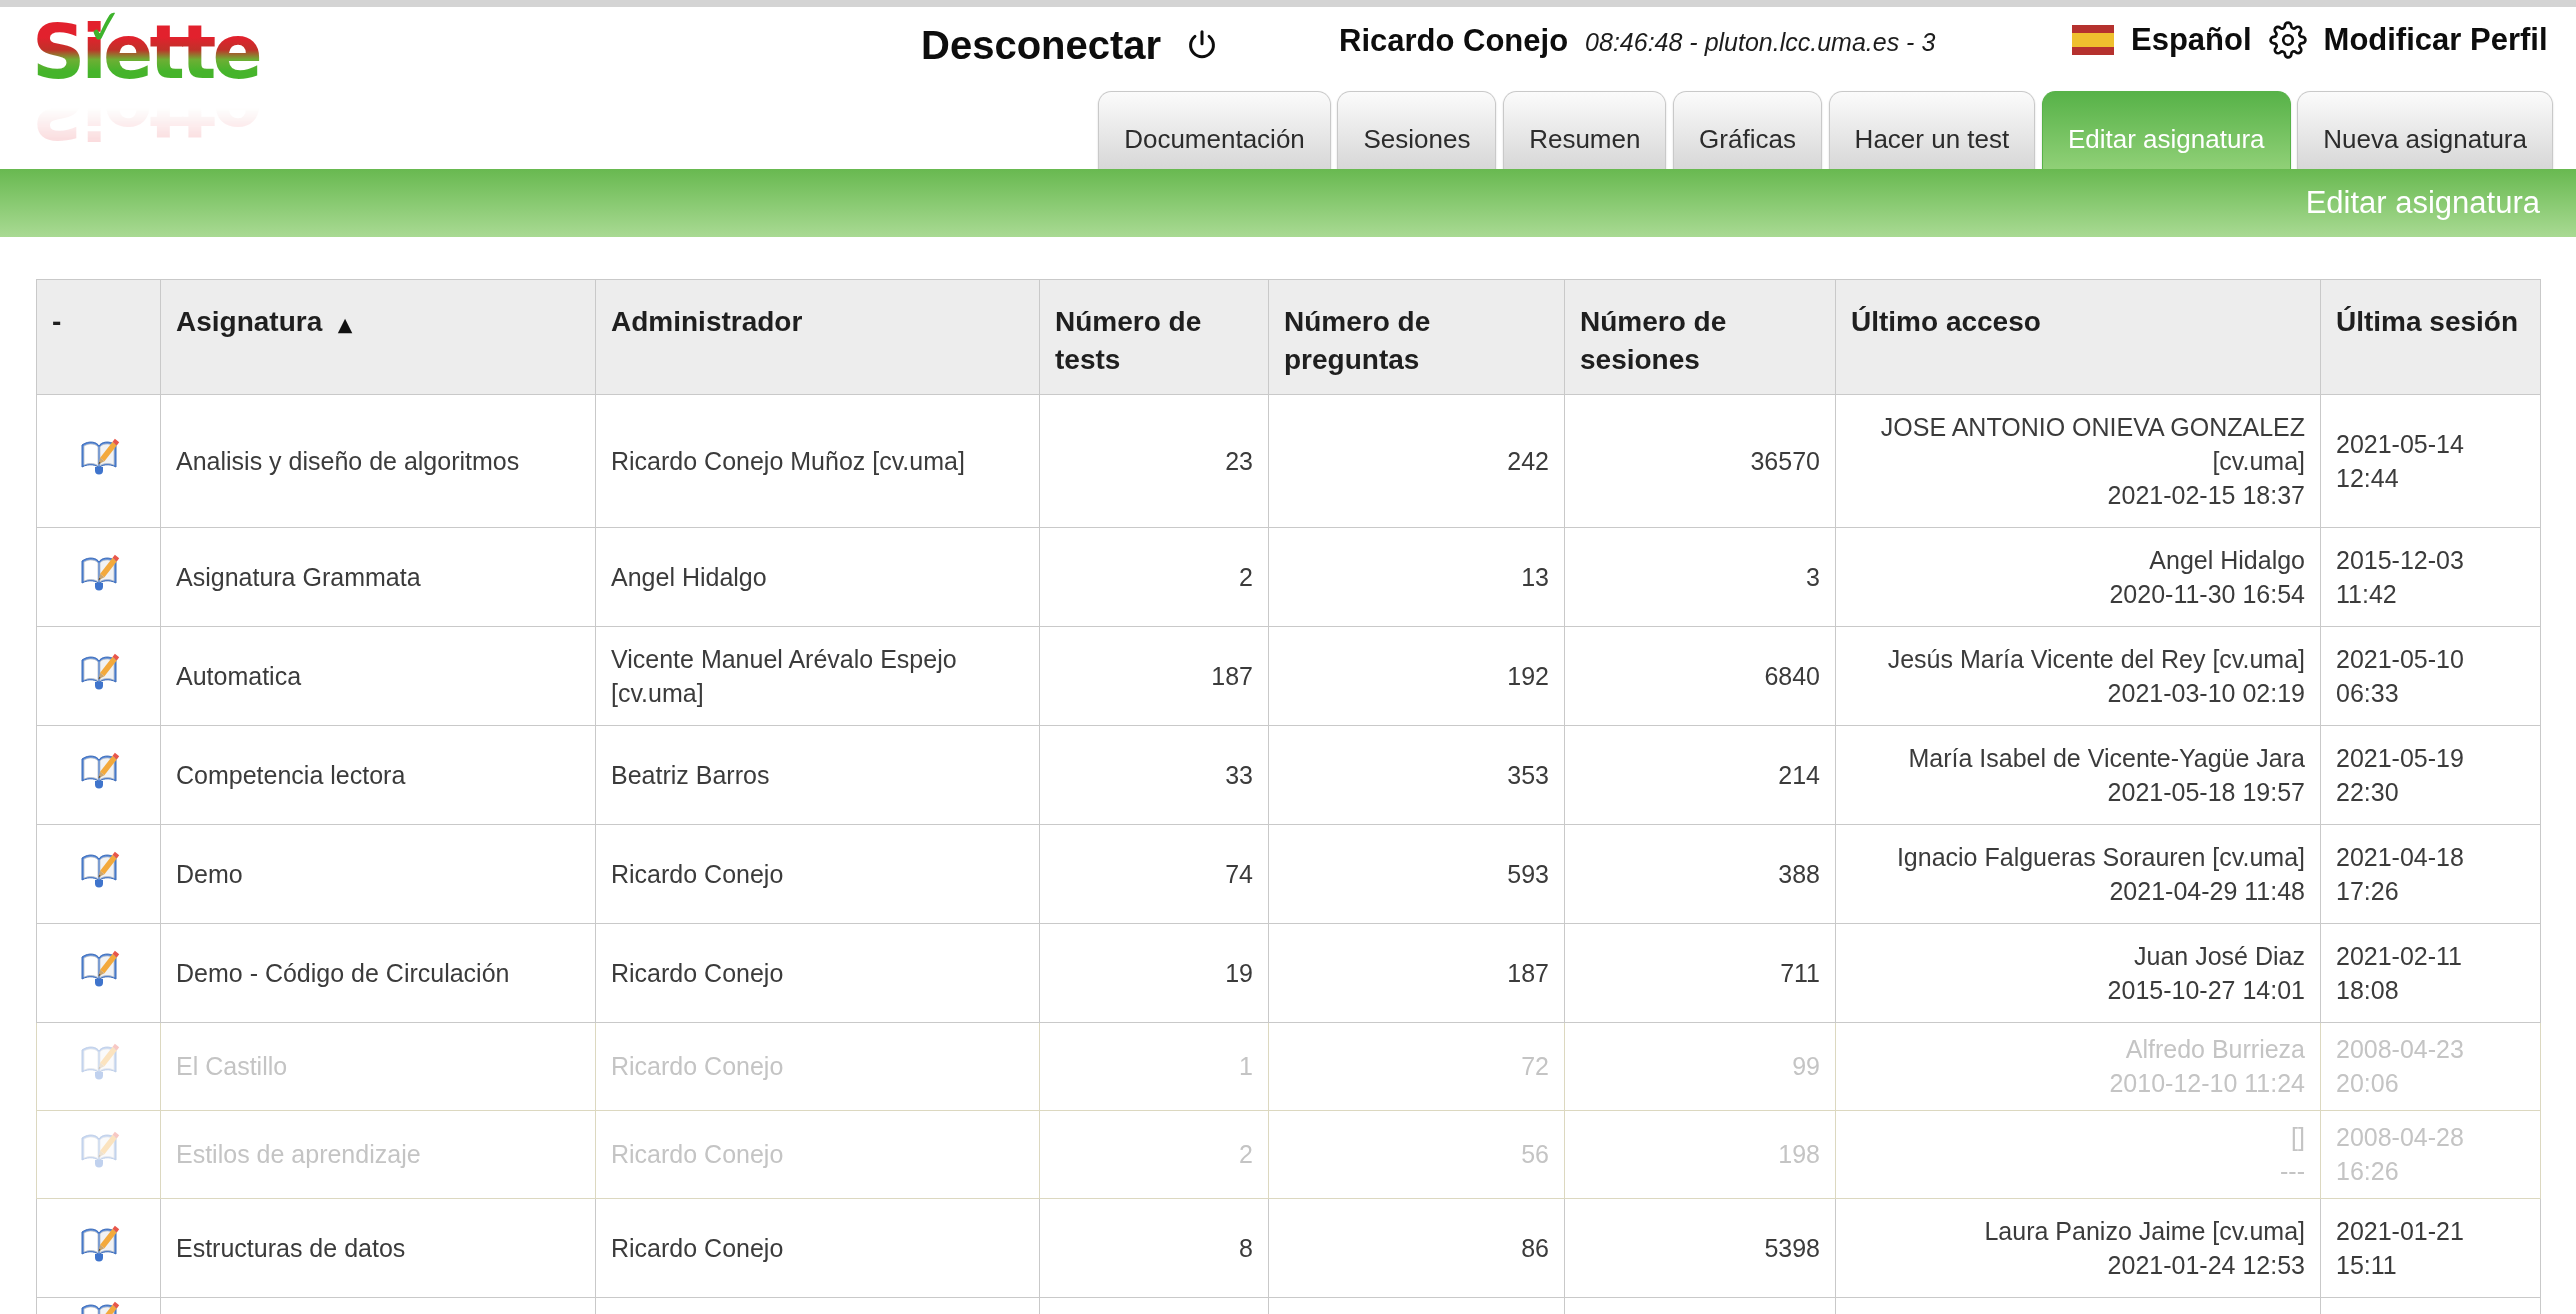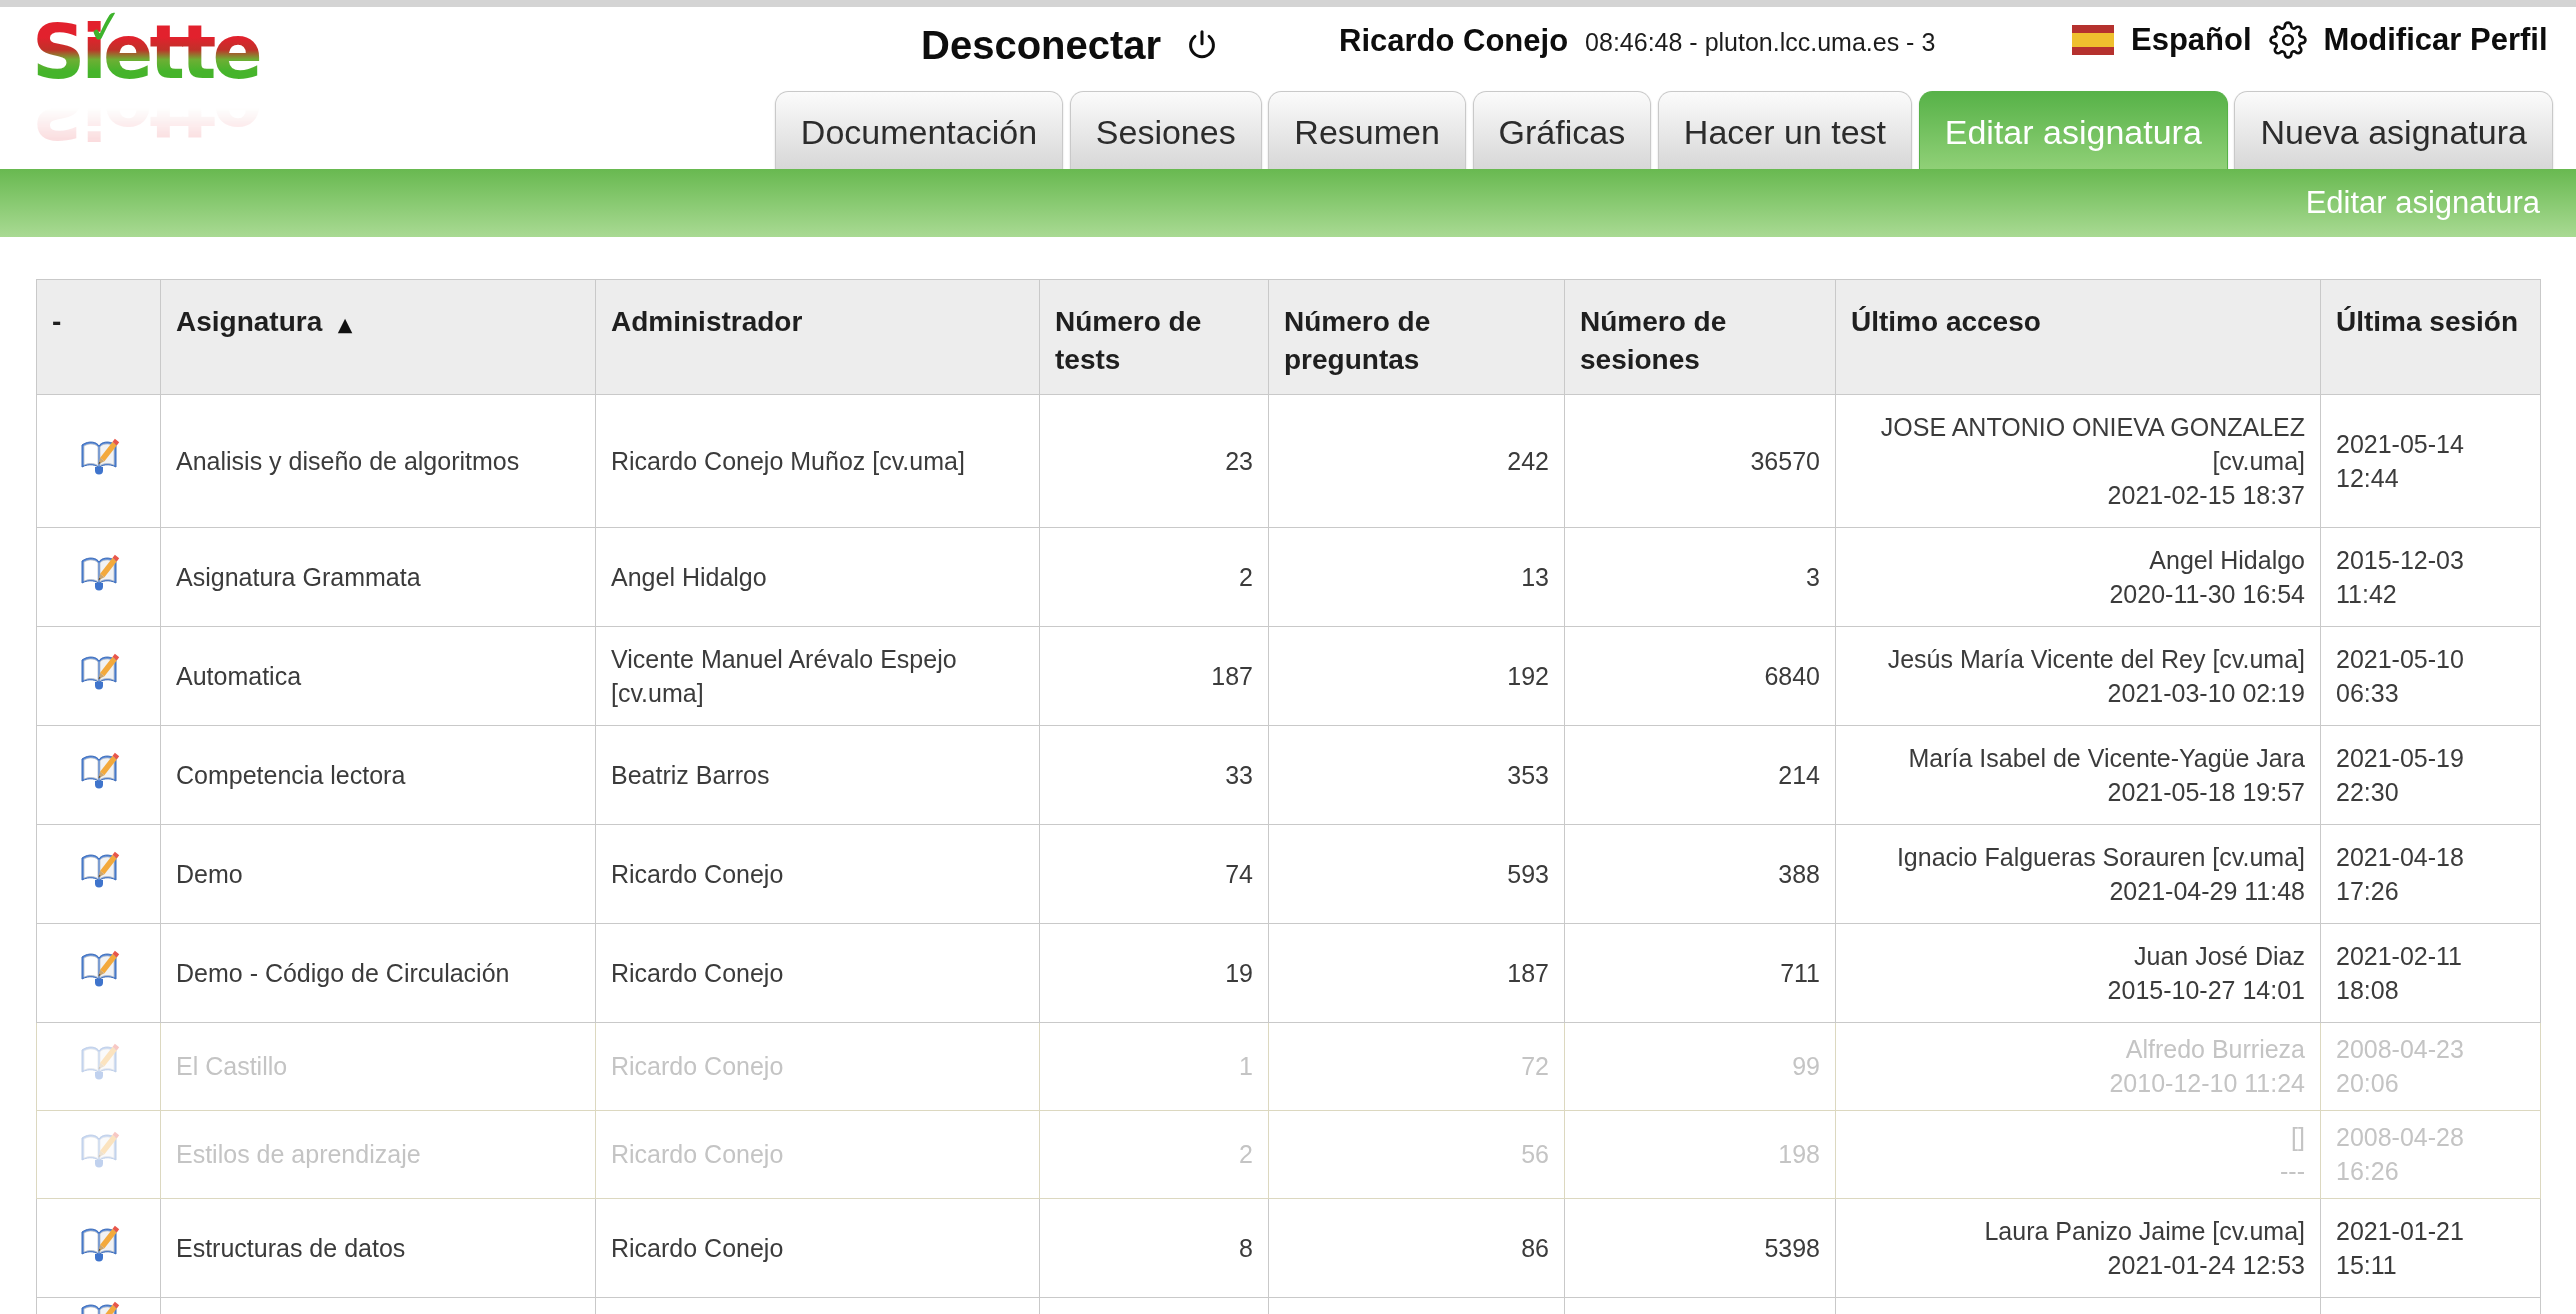--- a/index.html
+++ b/index.html
@@ -26,31 +26,31 @@
     transform:scaleY(-1);opacity:.25;margin-top:-15px;
     -webkit-mask-image:linear-gradient(to bottom,rgba(0,0,0,.75),transparent 55%);
     mask-image:linear-gradient(to bottom,rgba(0,0,0,.75),transparent 55%);
   }
 
   
   .hdr-disconnect{position:absolute;left:921px;top:23px;display:flex;align-items:center;gap:23px;cursor:pointer;}
   .hdr-disconnect .lbl{font-weight:bold;font-size:40px;color:#0d0d0d;}
   .hdr-user{position:absolute;left:1339px;top:23px;display:flex;align-items:baseline;gap:17px;}
   .hdr-user .name{font-weight:bold;font-size:31px;color:#0d0d0d;}
-  .hdr-user .session{font-size:25px;color:#1c1c1c;}
+  .hdr-user .session{font-size:25px;color:#1c1c1c;font-style:italic;}
   .hdr-right{position:absolute;right:28.5px;top:21px;display:flex;align-items:center;gap:17px;}
   .hdr-right .lbl{font-weight:bold;font-size:31px;color:#0d0d0d;}
   .flag{width:42px;height:30px;display:inline-block;
     background:linear-gradient(180deg,#b5312e 0 26%,#efc02e 26% 74%,#b5312e 74% 100%);}
   .icon-svg{display:inline-block;vertical-align:middle;}
 
   
   .tabs{position:absolute;right:23px;top:91px;display:flex;align-items:flex-end;}
   .tab{
-    height:78px;line-height:78px;padding:1px 25px;margin-left:6.7px;font-size:34px;color:#2c2c2c;
+    height:78px;line-height:78px;padding:8px 25px;margin-left:6.7px;font-size:26px;color:#2c2c2c;
     background:linear-gradient(#fbfbfb,#d7d7d7);border:1px solid #c9c9c9;border-bottom:none;
     border-radius:13.3px 13.3px 0 0;box-shadow:0 1px 1.9px rgba(0,0,0,.18);cursor:pointer;white-space:nowrap;
   }
   .tab.active{
     background:linear-gradient(#57b248,#90d077);border-color:#57b248;color:#ffffff;
   }
 
   
   .banner{
     position:absolute;top:169px;left:0;right:0;height:68px;

